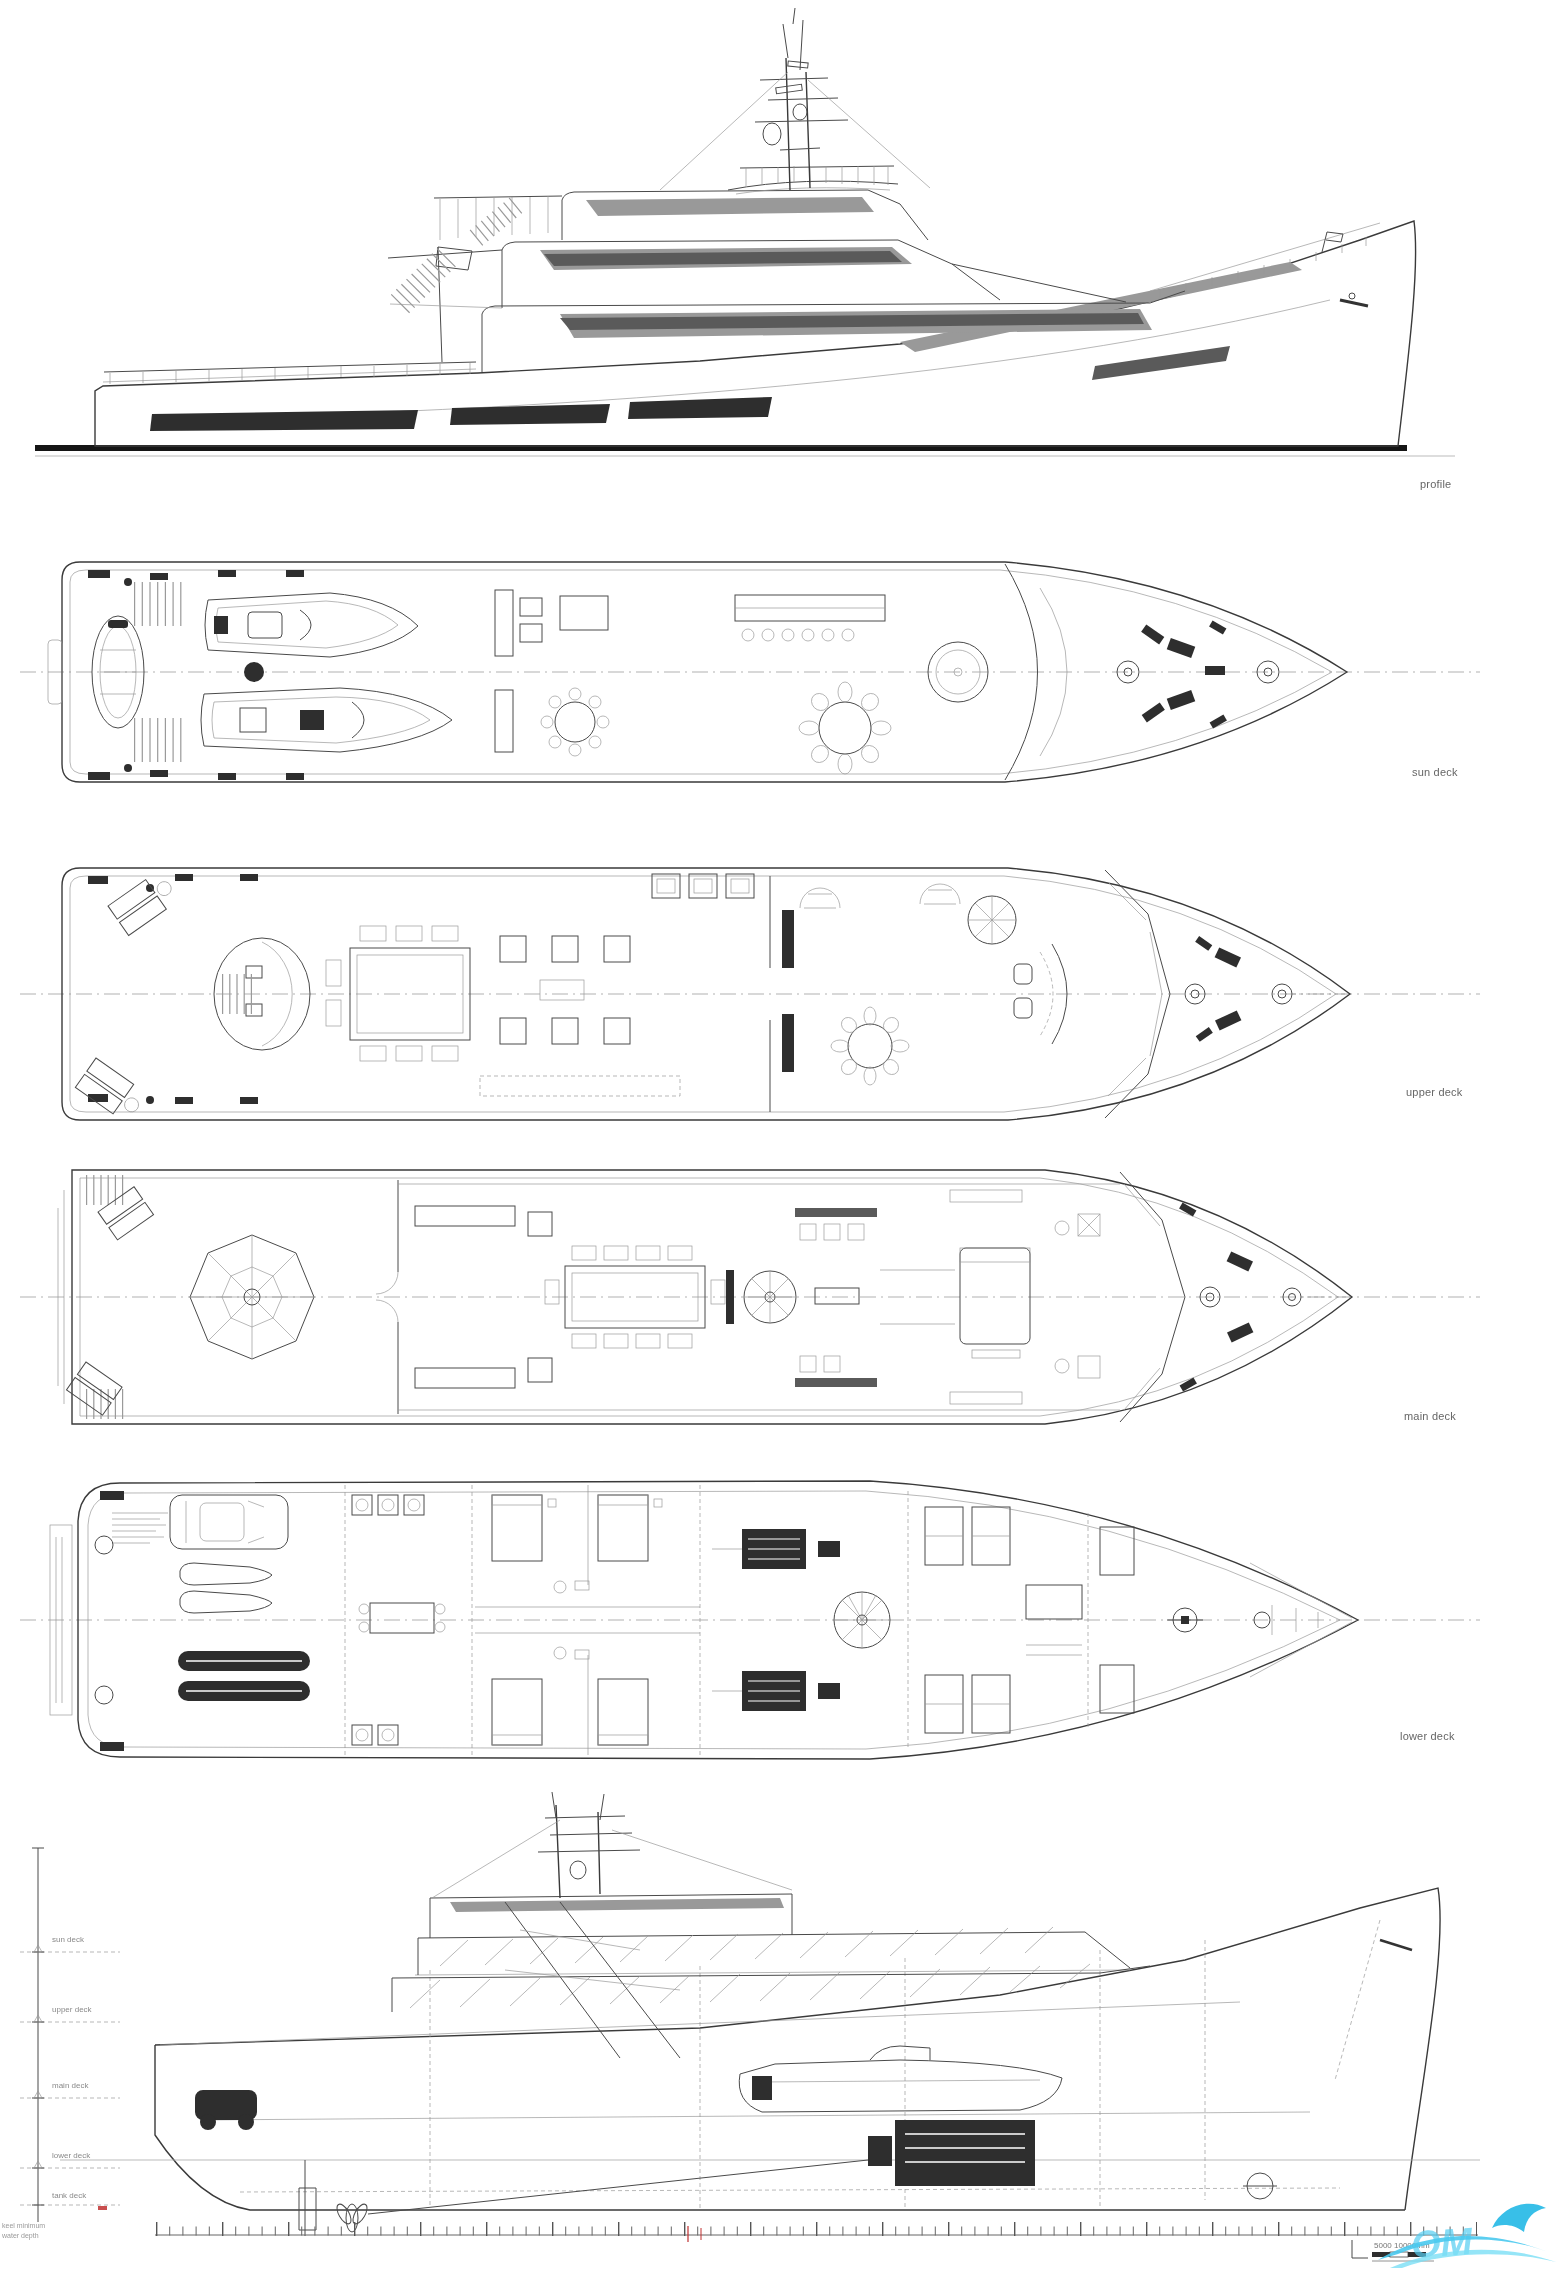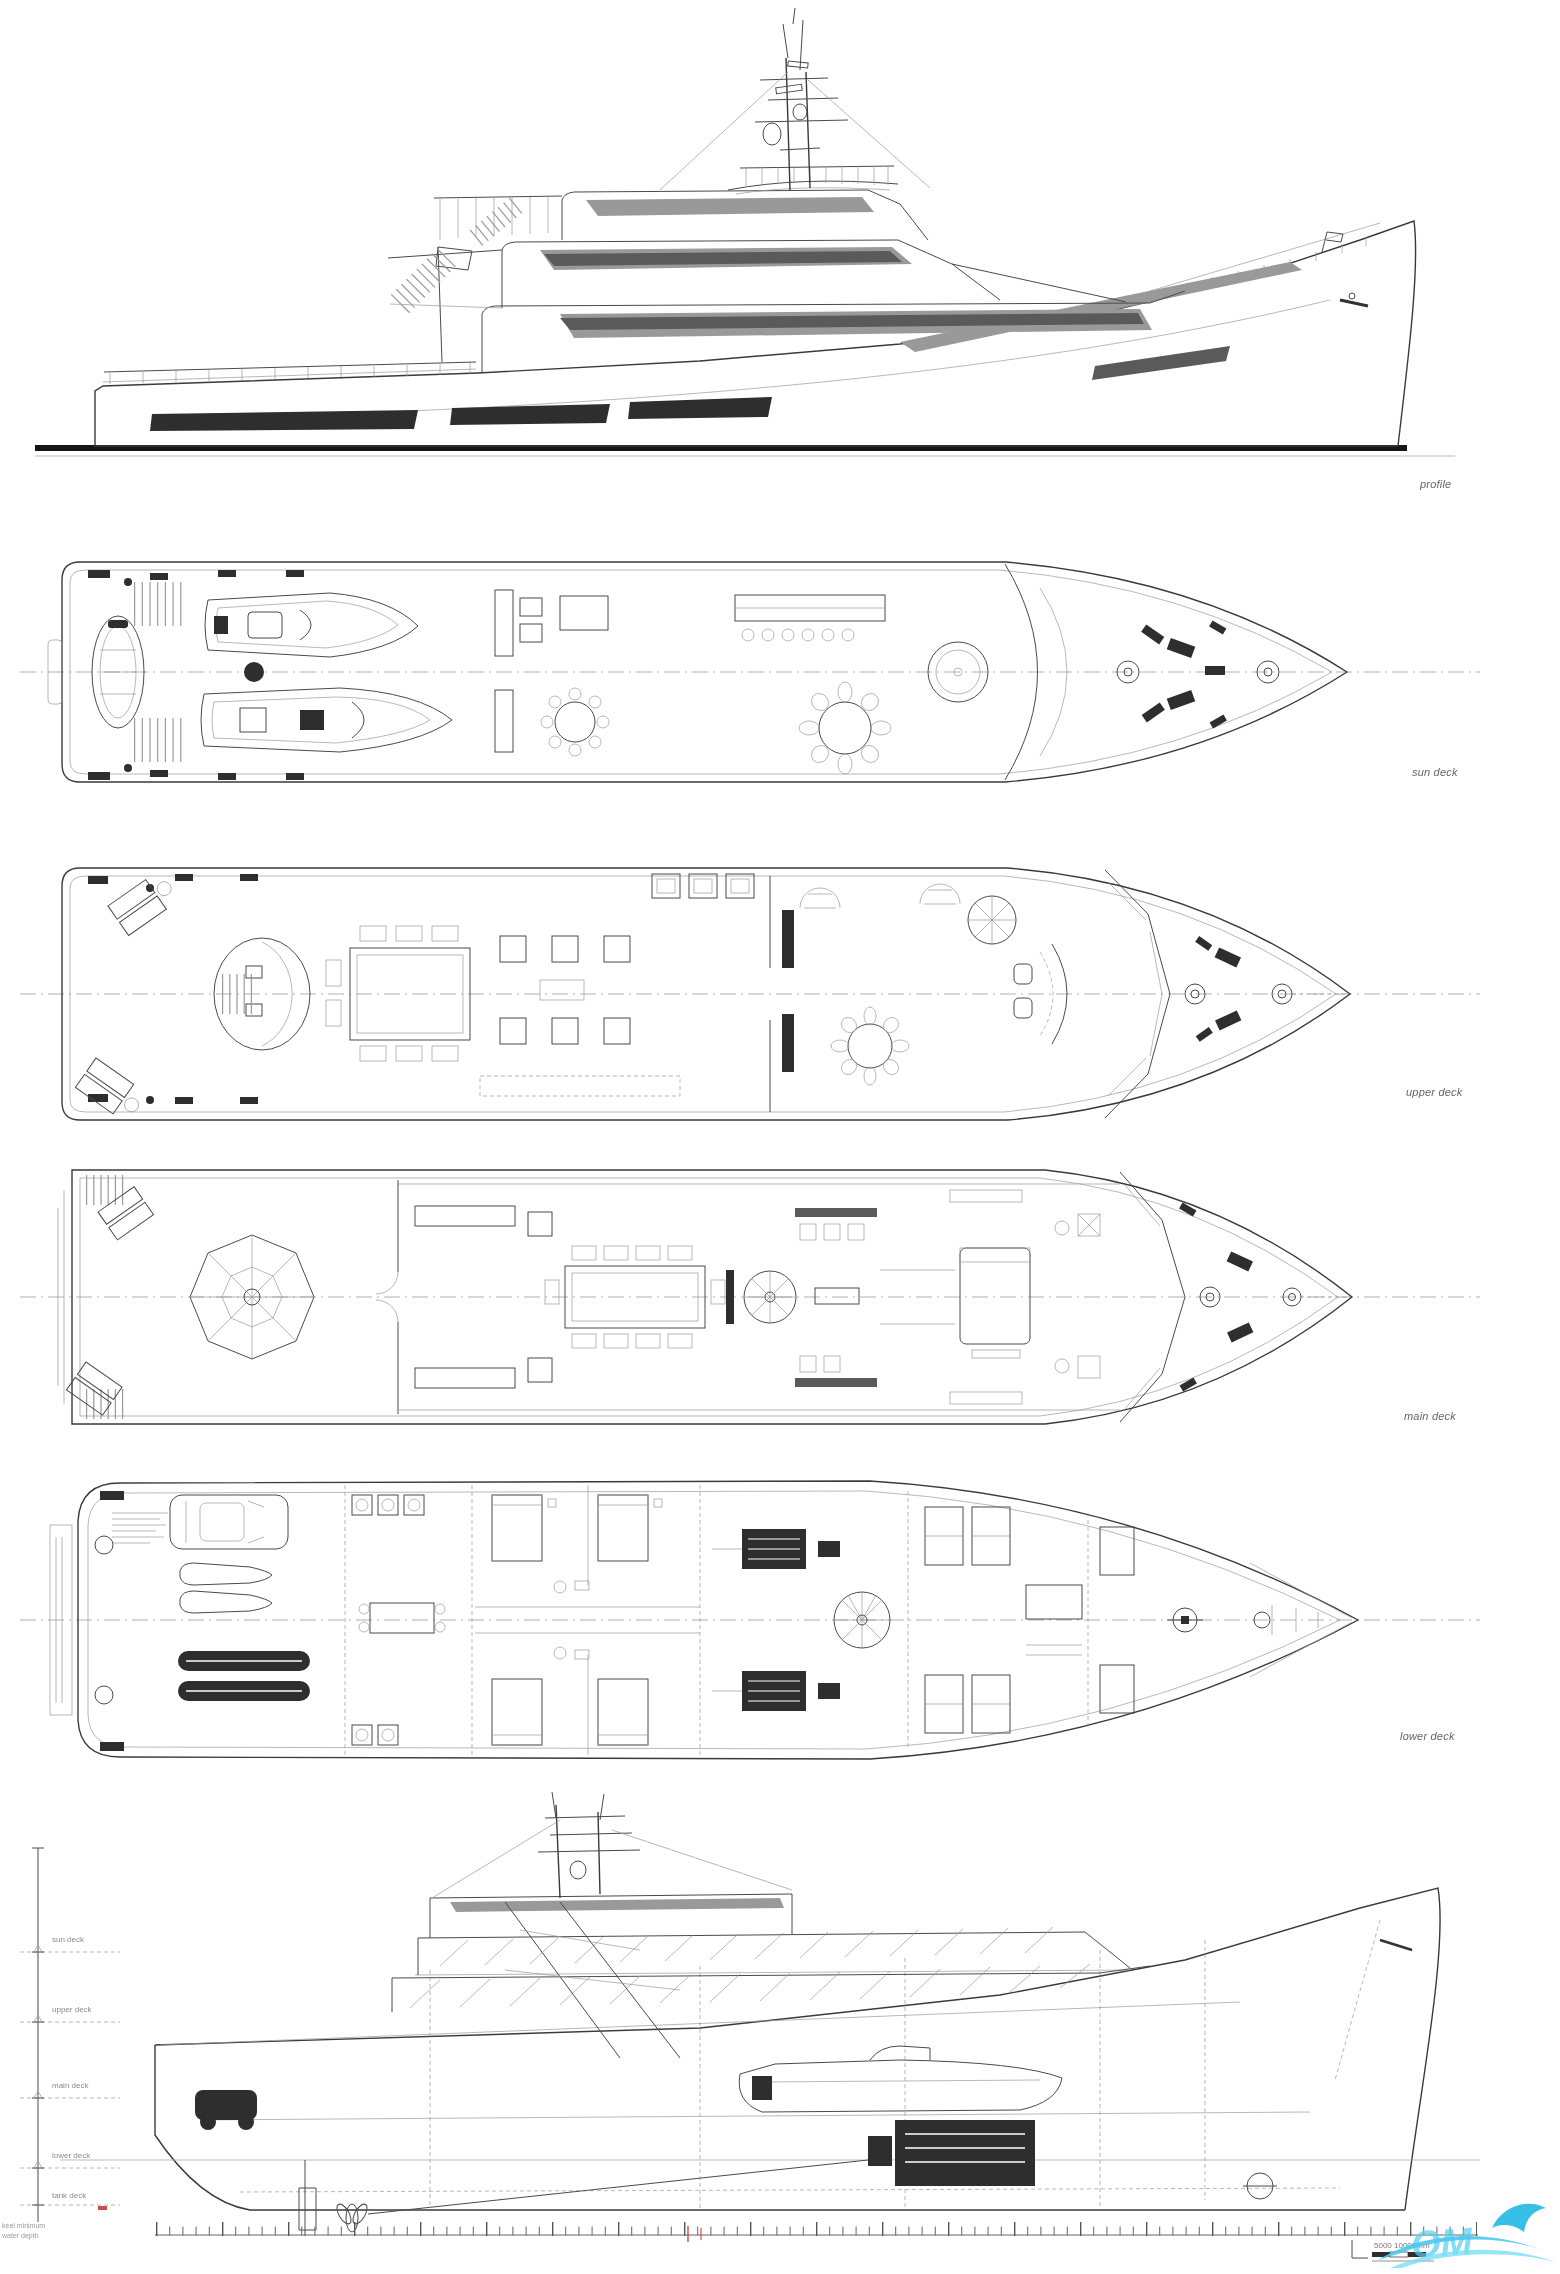--- a/index.html
+++ b/index.html
@@ -7,21 +7,21 @@
           font-family:"Liberation Sans",sans-serif;}
   svg{position:absolute;left:0;}
   .ln{fill:none;stroke:#4a4a4a;stroke-width:1;}
   .lnb{fill:none;stroke:#3a3a3a;stroke-width:1.4;}
   .lt{fill:none;stroke:#9a9a9a;stroke-width:0.7;}
   .ltd{fill:none;stroke:#9a9a9a;stroke-width:0.7;stroke-dasharray:4 3;}
   .cl{fill:none;stroke:#a8a8a8;stroke-width:0.9;stroke-dasharray:16 5 2 5;}
   .dk{fill:#2e2e2e;stroke:none;}
   .md{fill:#999;stroke:none;}
   .mdd{fill:#5a5a5a;stroke:none;}
-  .view-label{position:absolute;font-size:11px;color:#666;letter-spacing:.2px;font-style:italic;}
+  .view-label{position:absolute;font-size:11px;color:#666;letter-spacing:.2px;}
   .svgtext{font-family:"Liberation Sans",sans-serif;}
   .ladder-label{font-size:8px;fill:#8a8a8a;}
   .foot-label{font-size:7px;fill:#9a9a9a;}
   .scale-label{font-size:8px;fill:#777;}
   .wm-text{font-size:38px;font-style:italic;font-weight:bold;fill:#55cef2;opacity:.7;}
 </style>
 </head>
 <body>
 
 <div class="canvas">

